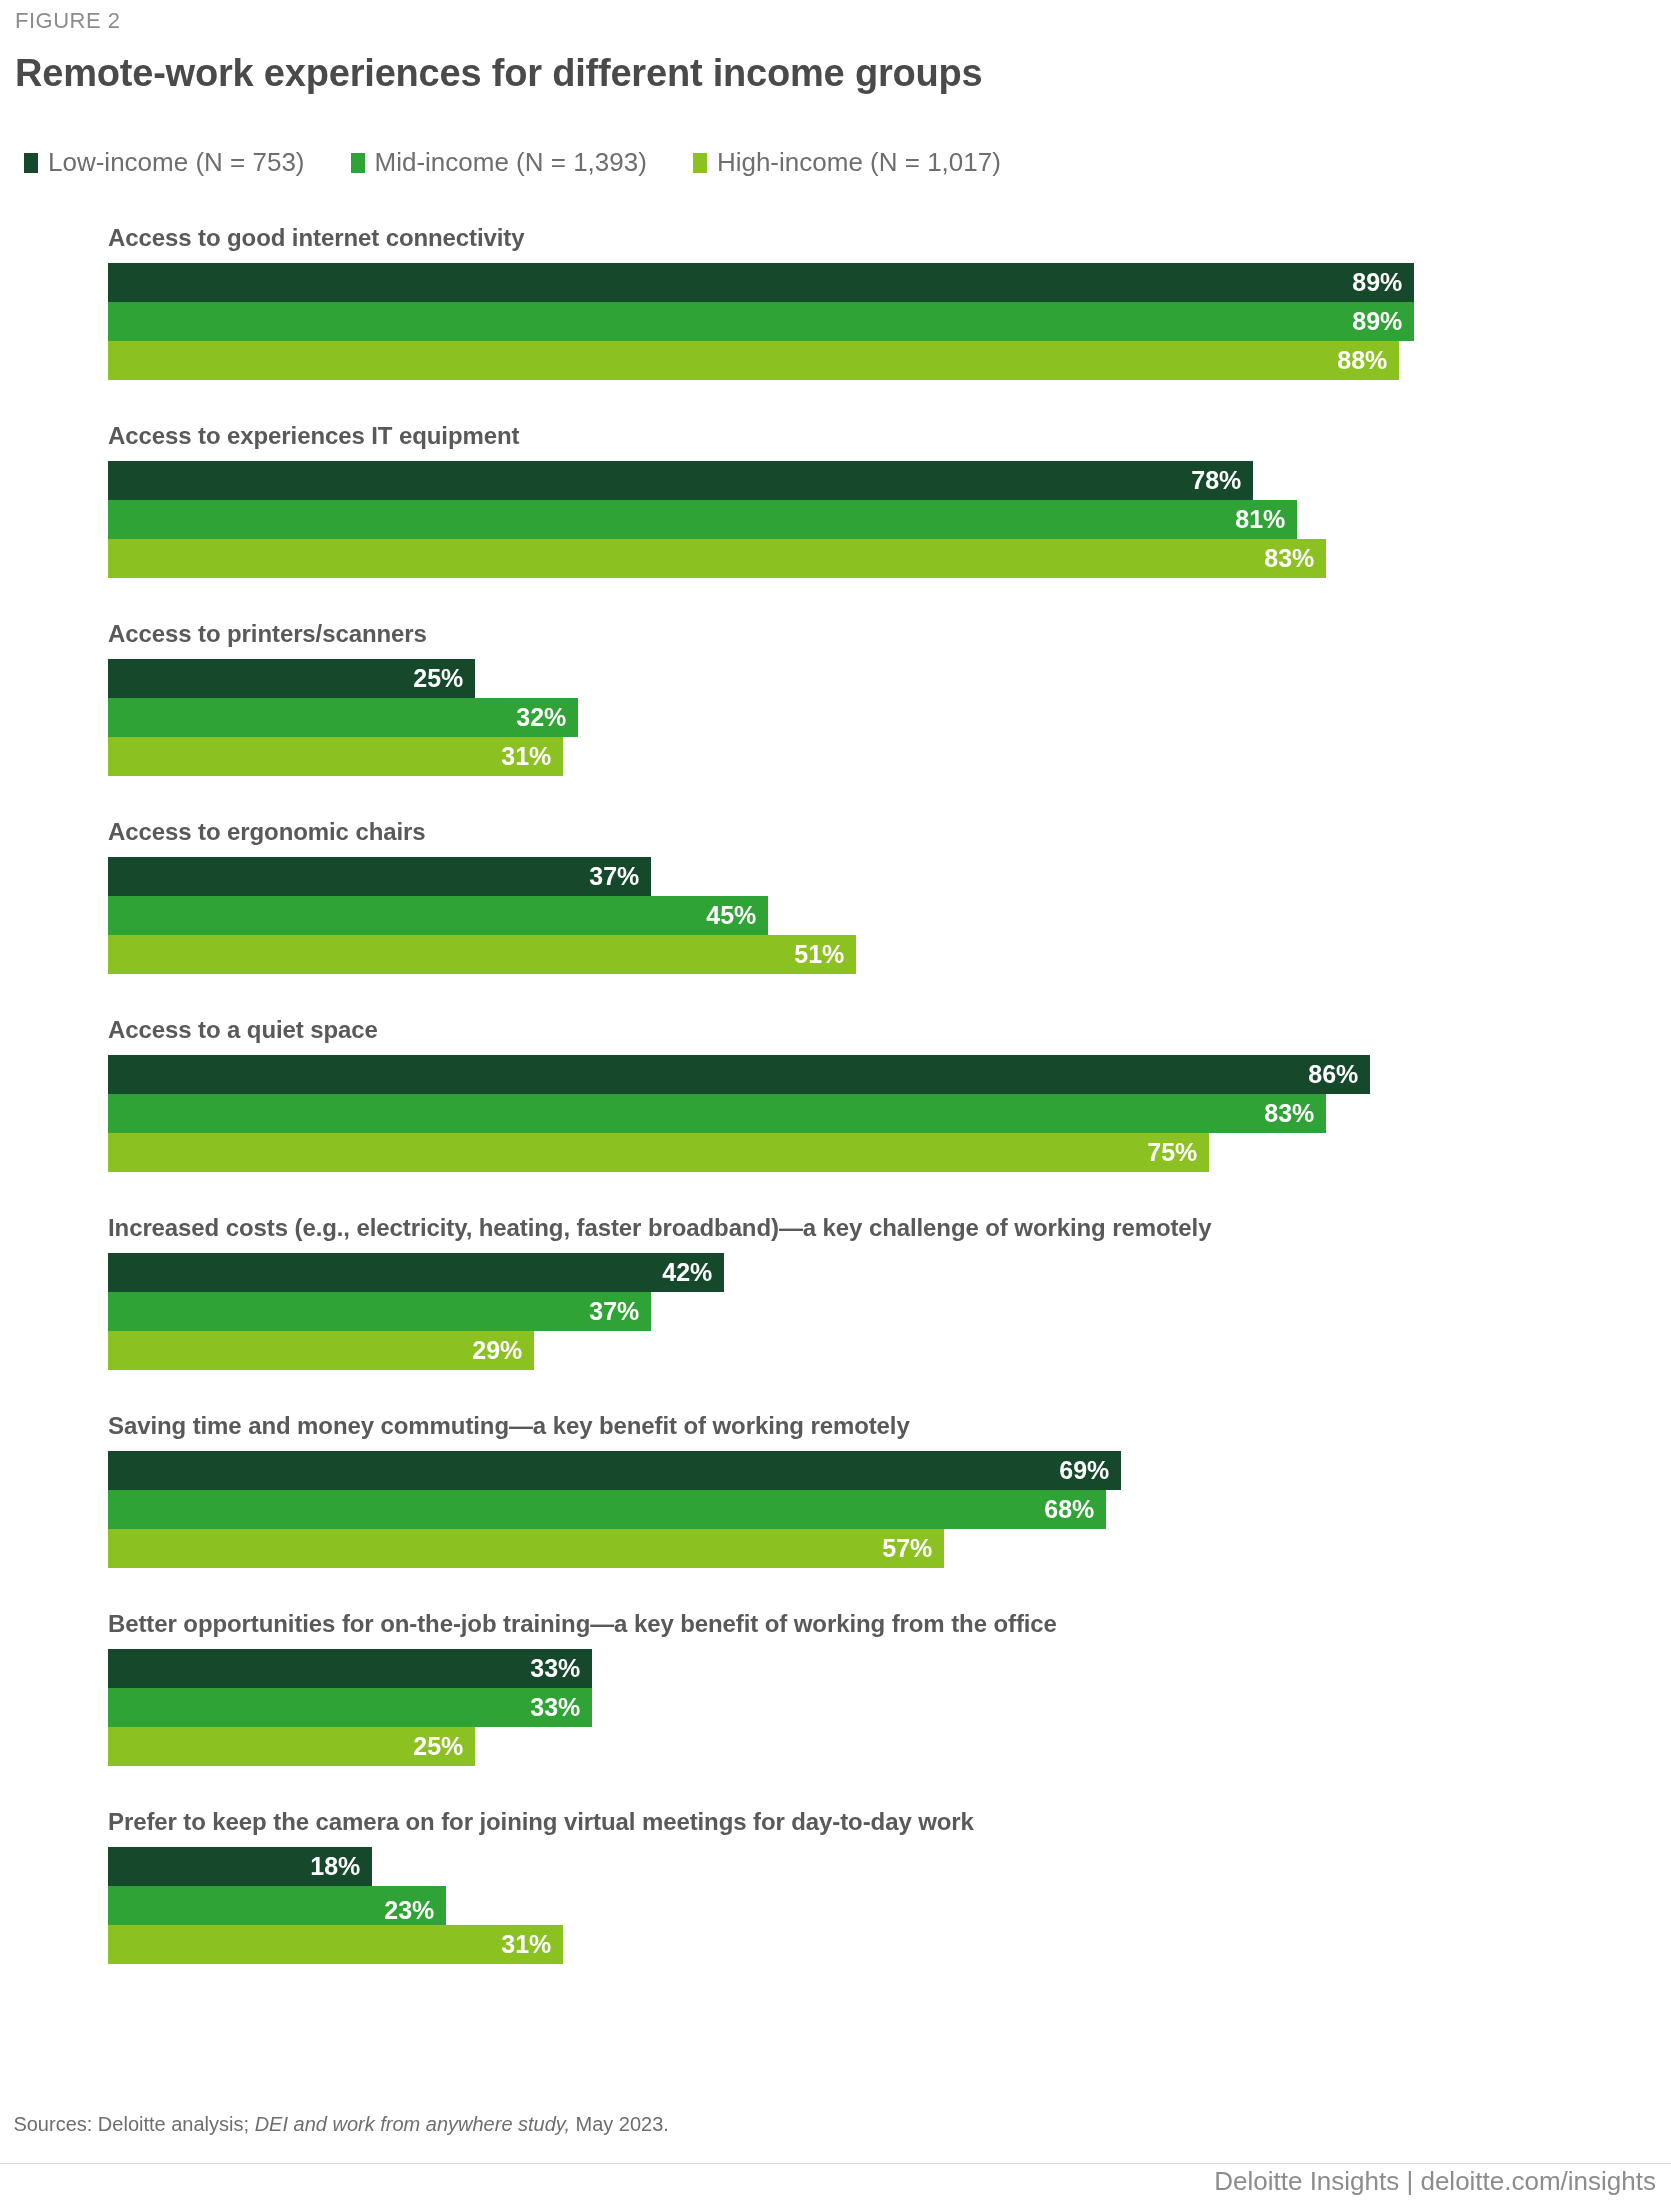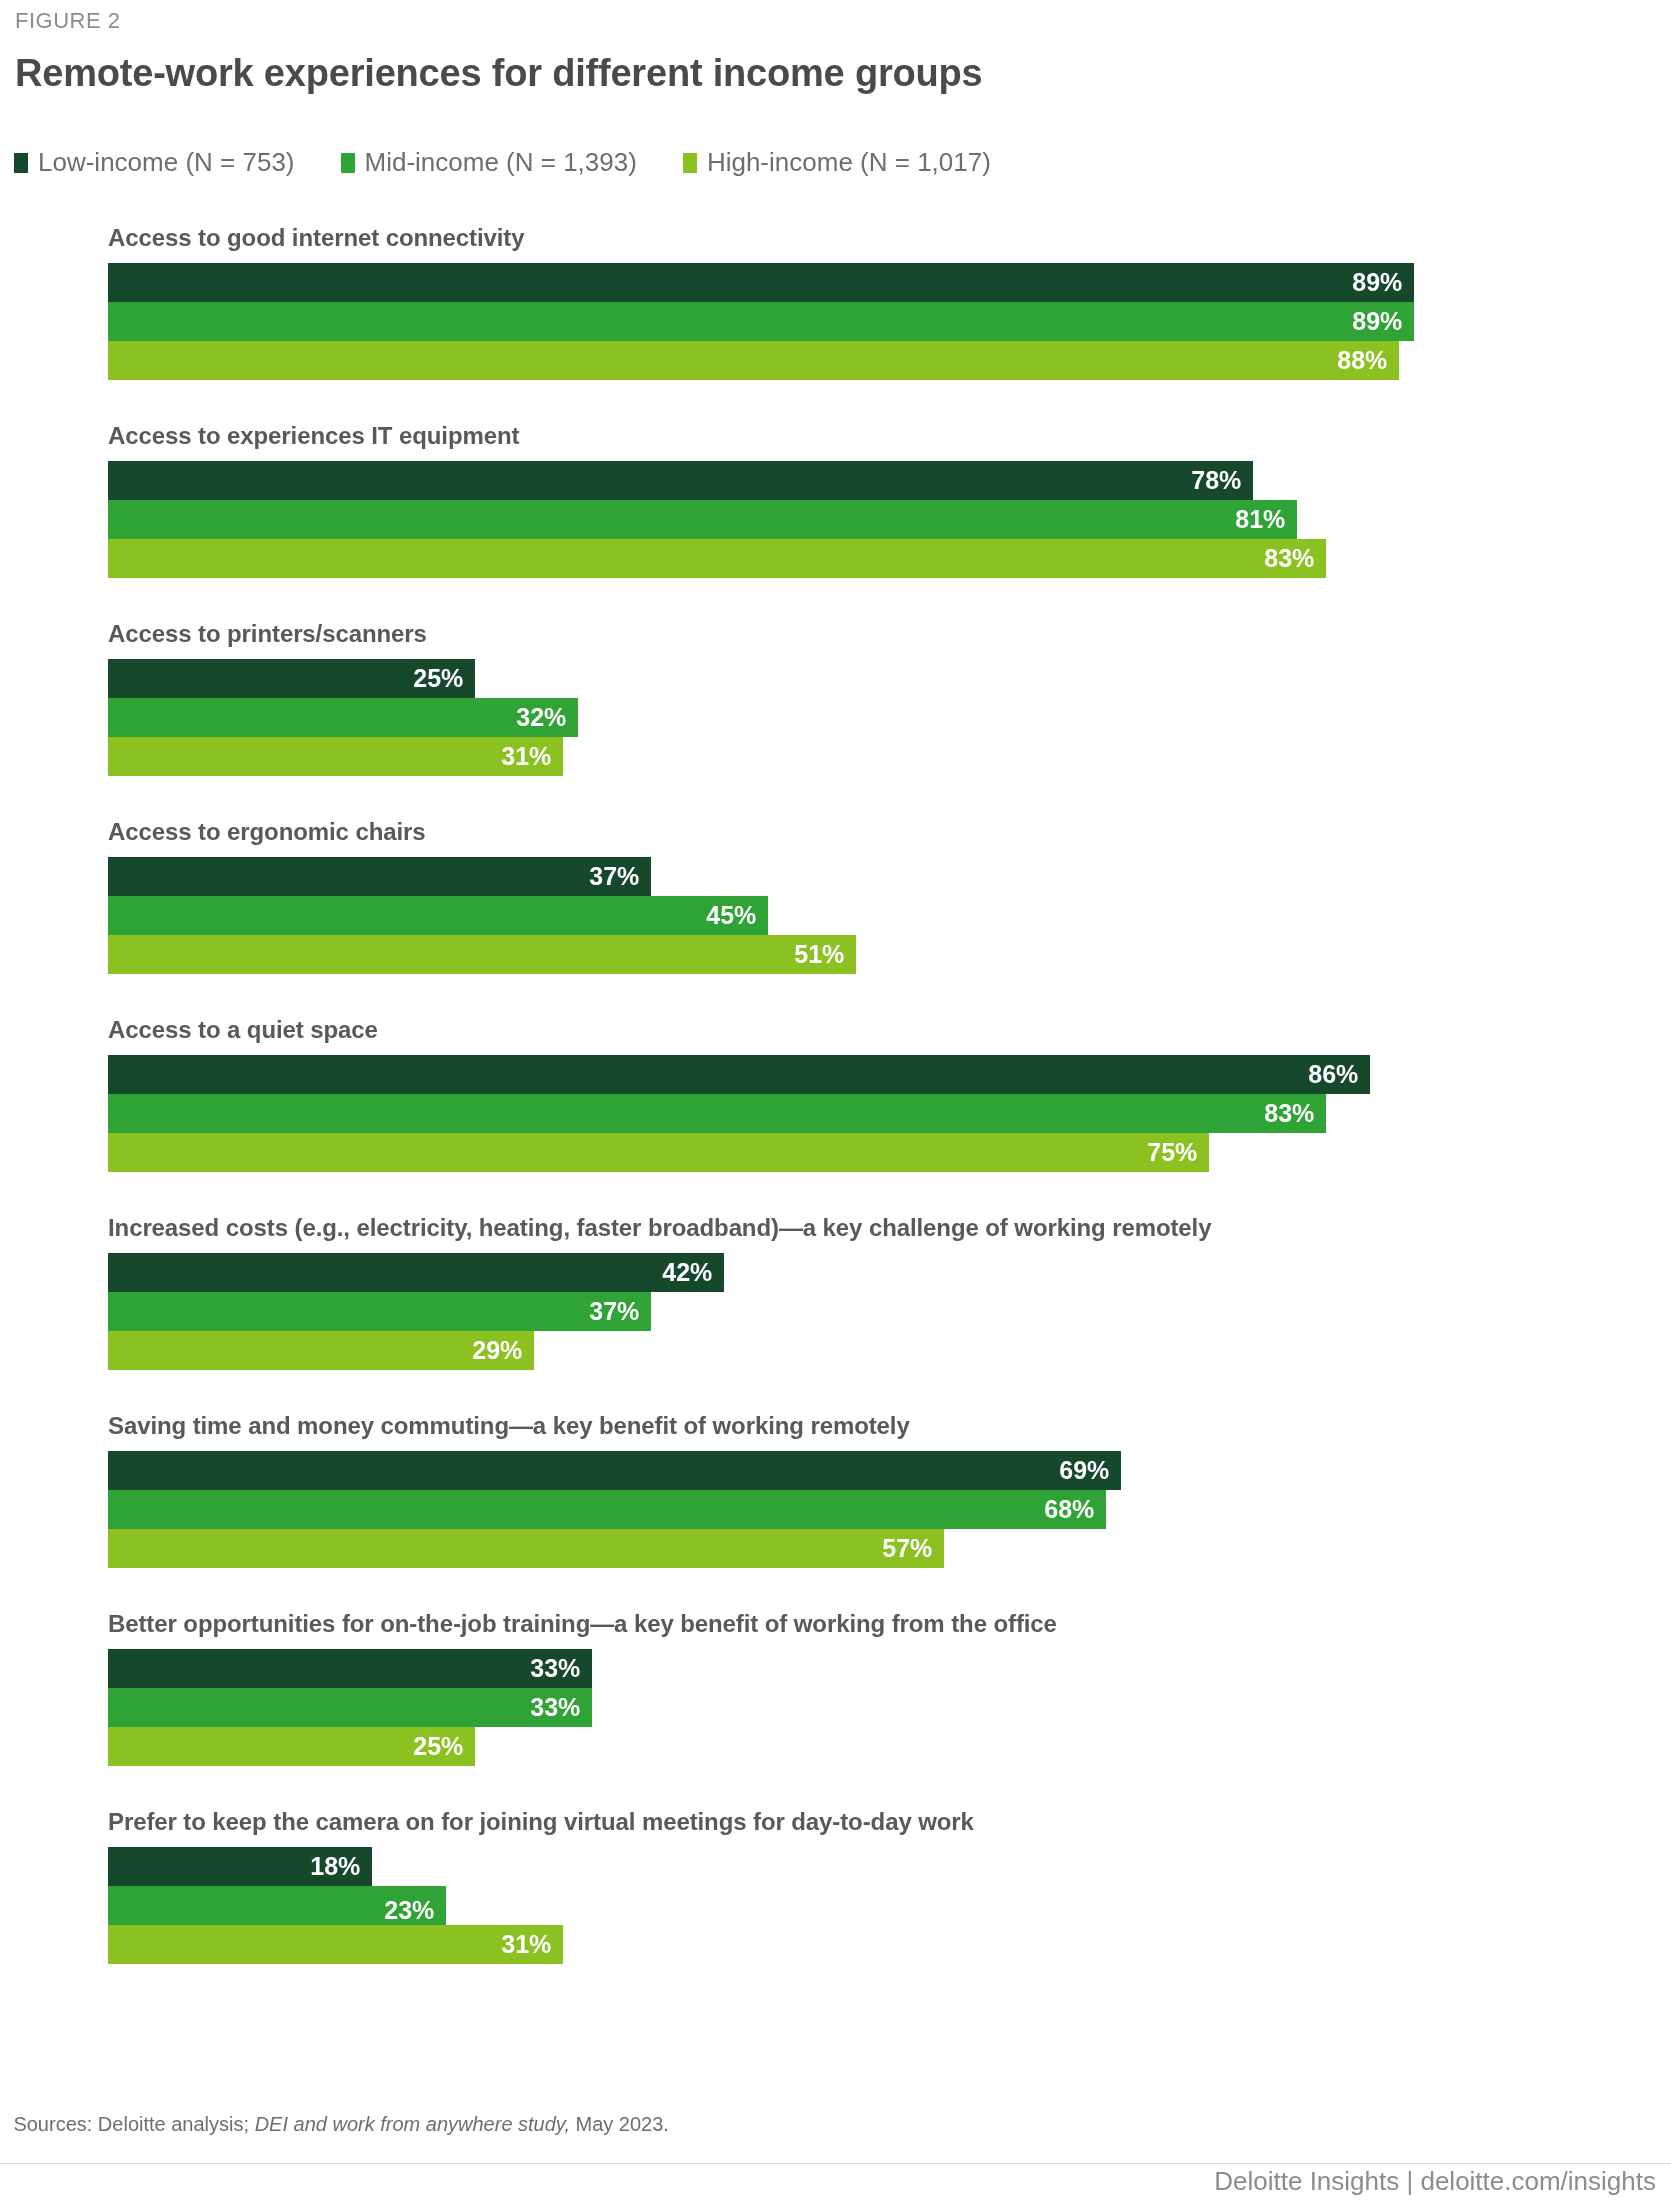--- a/index.html
+++ b/index.html
@@ -40,21 +40,21 @@
     top: 52px;
     font-size: 38px;
     font-weight: 700;
     color: #4a4a4a;
     letter-spacing: -0.2px;
   }
 
   
   .legend {
     position: absolute;
-    left: 14px;
+    left: 24px;
     top: 147px;
     display: flex;
     align-items: center;
     gap: 0;
   }
   .legend-item {
     display: flex;
     align-items: center;
     margin-right: 46px;
   }

